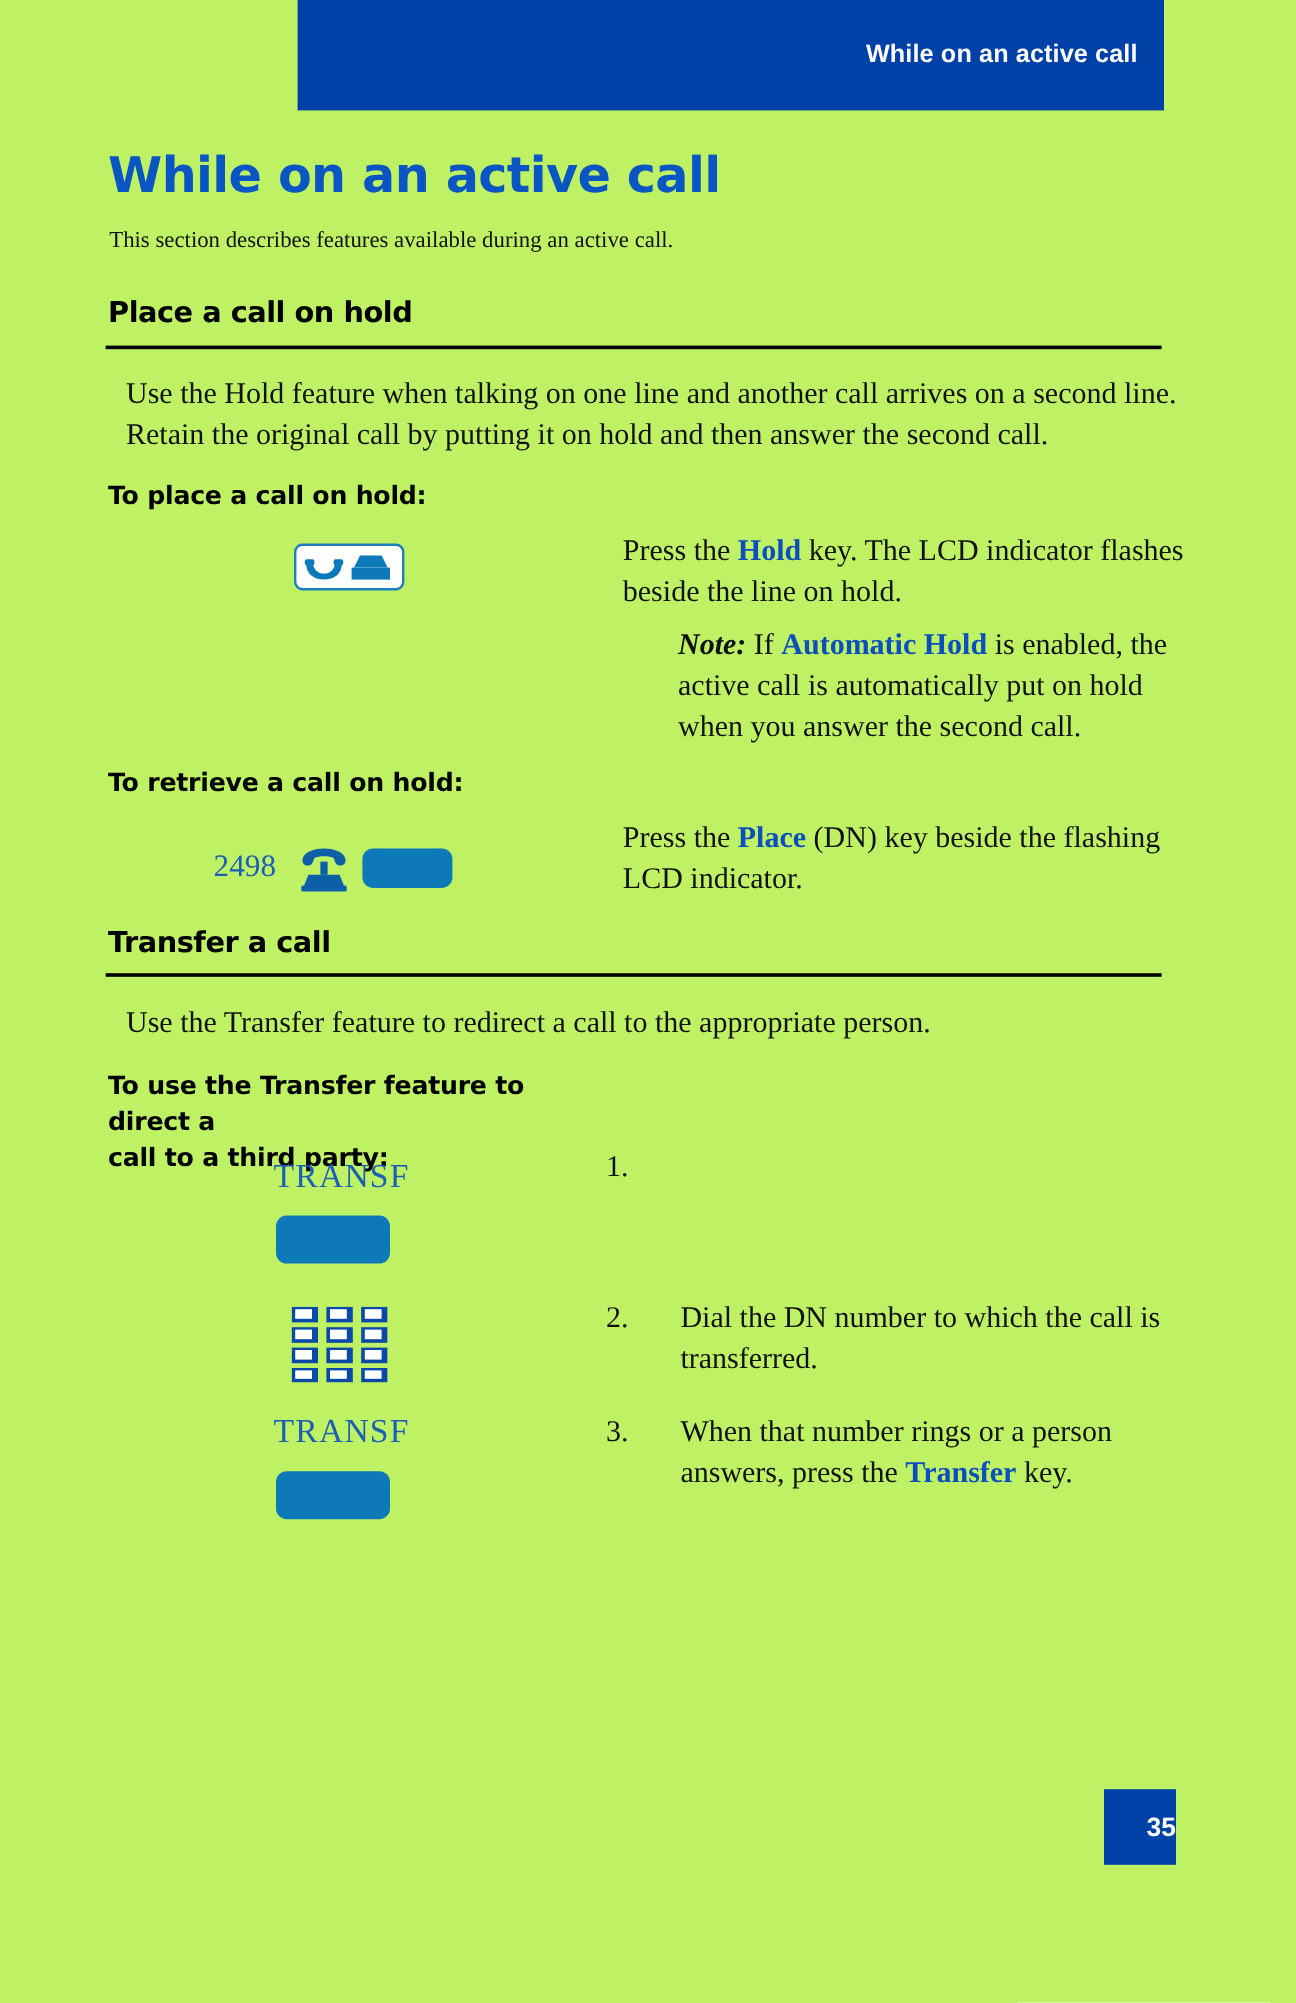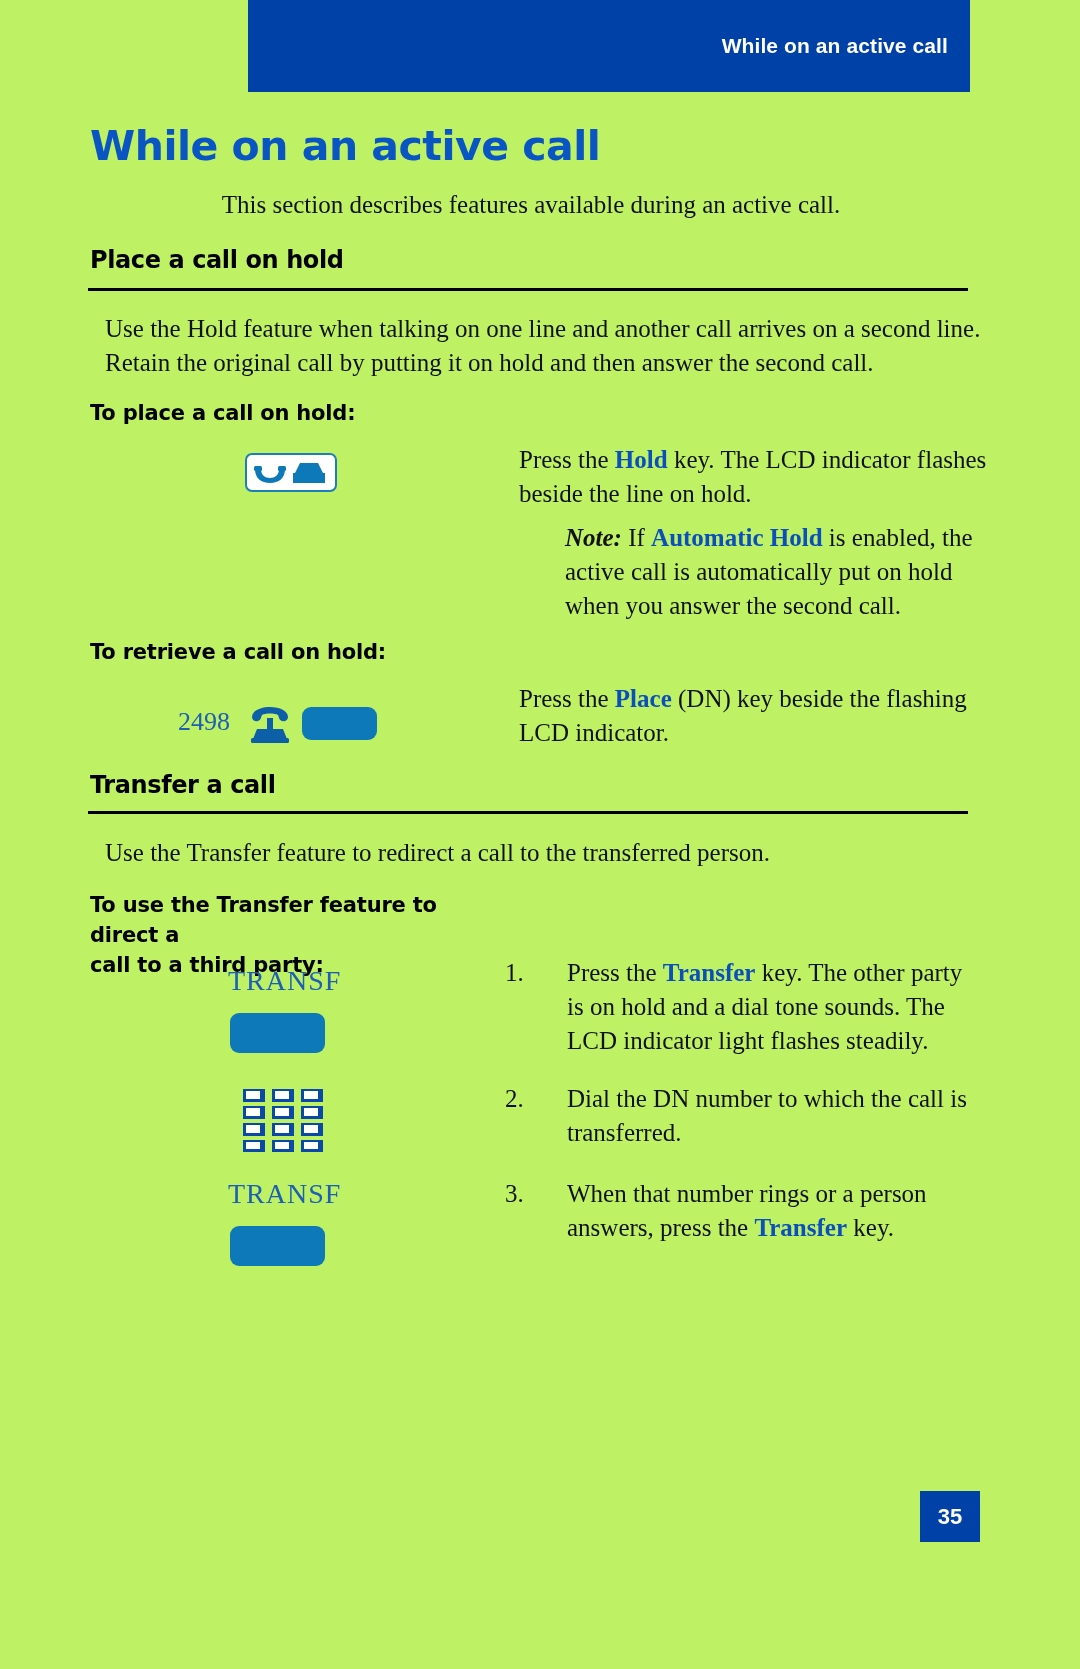--- a/index.html
+++ b/index.html
@@ -50,24 +50,23 @@
     color: #0a55c4;
     letter-spacing: -0.5px;
     white-space: nowrap;
   }
 
   .intro-para {
     position: absolute;
     left: 91px;
     top: 188px;
     width: 880px;
-    font-size: 25px;
+    font-size: 19px;
     color: #111111;
     line-height: 1.32;
-    text-align: center;
   }
 
   
   .section-head {
     position: absolute;
     left: 90px;
     font-family: "DejaVu Sans", sans-serif;
     font-weight: bold;
     font-size: 24px;
     color: #000000;
@@ -192,25 +191,25 @@
     width: 80px;
     height: 63px;
   }
 
   
   .footer-box {
     position: absolute;
     left: 920px;
     top: 1491px;
     width: 60px;
-    height: 51px;
+    height: 63px;
     background: #0041a8;
     display: flex;
     align-items: center;
-    justify-content: center;
+    justify-content: flex-end;
   }
   .footer-num {
     color: #ffffff;
     font-family: "Liberation Sans", sans-serif;
     font-weight: bold;
     font-size: 22px;
   }
 </style>
 </head>
 <body>
@@ -269,21 +268,21 @@
     <div class="line-key-bar"></div>
   </div>
 
   <div class="body-col" style="left:505px; top:682px; width:472px;">
     <span>Press the </span><span class="b-blue">Place</span><span> (DN) key beside the flashing LCD indicator.</span>
   </div>
 
   <div class="section-head" style="top:771px;">Transfer a call</div>
   <div class="section-rule" style="top:811px;"></div>
 
-  <div class="body-col" style="left:91px; top:836px; width:880px;">Use the Transfer feature to redirect a call to the transferred person.</div>
+  <div class="body-col" style="left:91px; top:836px; width:880px;">Use the Transfer feature to redirect a call to the appropriate person.</div>
 
   <div class="sub-head" style="top:891px; width:420px;">
     <span>To use the Transfer feature to direct a</span><br>
     <span>call to a third party:</span>
   </div>
 
   <div class="transf-label" style="left:228px; top:965px;">TRANSF</div>
   <div class="transf-bar" style="left:230px; top:1013px;"></div>
 
   <div class="keypad">
@@ -317,21 +316,20 @@
           <rect x="61" y="53" width="14" height="7"></rect>
       </g>
     </svg>
   </div>
 
   <div class="transf-label" style="left:228px; top:1178px;">TRANSF</div>
   <div class="transf-bar" style="left:230px; top:1226px;"></div>
 
   <div class="num-item" style="left:505px; top:956px; width:470px;">
     <span class="num">1.</span>
-    <span class="txt"><span>Press the </span><span class="b-blue">Transfer</span><span> key. The other party is on hold and a dial tone sounds. The LCD indicator light flashes steadily.</span></span>
   </div>
 
   <div class="num-item" style="left:505px; top:1082px; width:470px;">
     <span class="num">2.</span>
     <span class="txt"><span>Dial the DN number to which the call is transferred.</span></span>
   </div>
 
   <div class="num-item" style="left:505px; top:1177px; width:470px;">
     <span class="num">3.</span>
     <span class="txt"><span>When that number rings or a person answers, press the </span><span class="b-blue">Transfer</span><span> key.</span></span>

